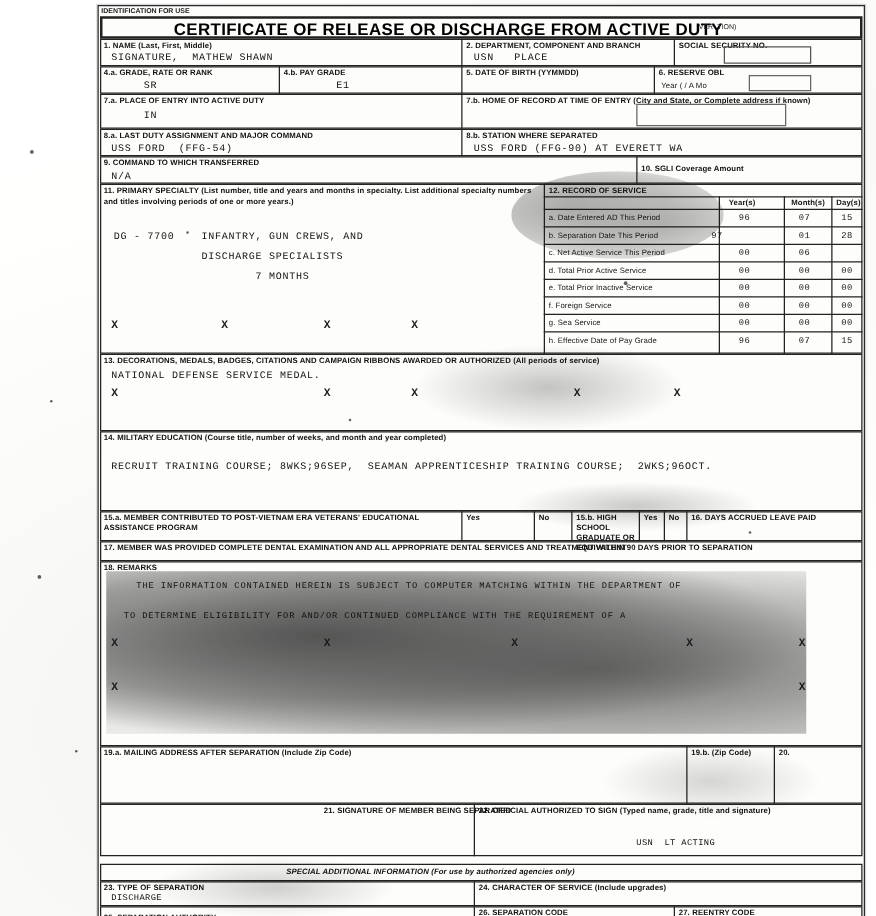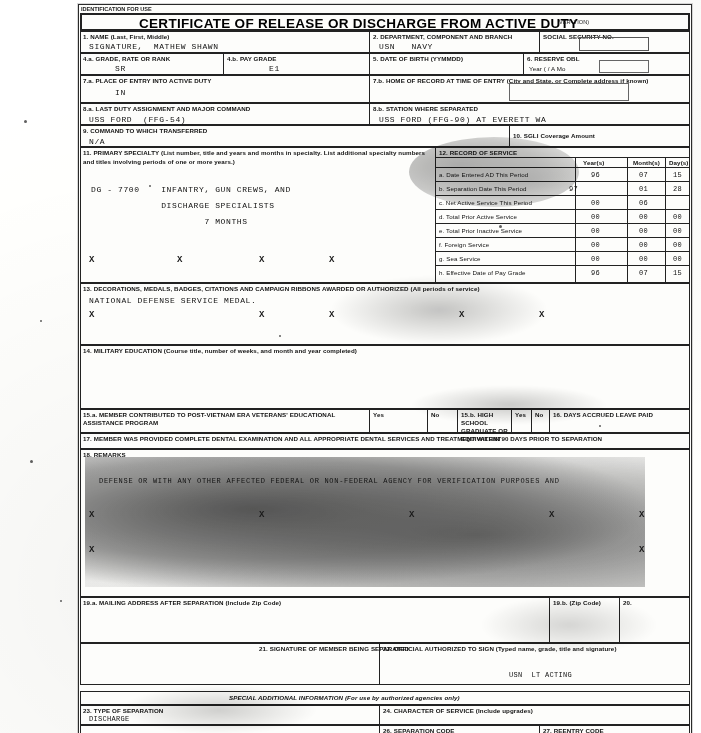--- a/index.html
+++ b/index.html
@@ -108,21 +108,21 @@
   <div class="lbl" style="left:4px;top:28px;">
     <span>1.</span>
     <span class="it">NAME (Last, First, Middle)</span>
   </div>
   <div class="val" style="left:10px;top:37px;">SIGNATURE,  MATHEW SHAWN</div>
 
   <div class="lbl" style="left:294px;top:28px;">
     <span>2.</span>
     <span>DEPARTMENT, COMPONENT AND BRANCH</span>
   </div>
-  <div class="val" style="left:300px;top:37px;">USN   NAVY</div>
+  <div class="val" style="left:300px;top:37px;">USN   PLACE</div>
 
   <div class="lbl" style="left:464px;top:28px;">SOCIAL SECURITY NO.</div>
   <div class="box" style="left:500px;top:32px;width:70px;height:14px;border-color:#555;"></div>
 
   <div class="box" style="left:1px;top:48px;width:610px;height:22px;"></div>
   <div class="vline" style="left:144px;top:48px;height:22px;"></div>
   <div class="vline" style="left:290px;top:48px;height:22px;"></div>
   <div class="vline" style="left:444px;top:48px;height:22px;"></div>
 
   <div class="lbl" style="left:4px;top:50px;">
@@ -265,20 +265,21 @@
     <span>13.</span>
     <span>DECORATIONS, MEDALS, BADGES, CITATIONS AND CAMPAIGN RIBBONS AWARDED OR AUTHORIZED (All periods of service)</span>
   </div>
   <div class="val" style="left:10px;top:291px;">NATIONAL DEFENSE SERVICE MEDAL.</div>
 
   <div class="box" style="left:1px;top:340px;width:610px;height:64px;"></div>
   <div class="lbl" style="left:4px;top:342px;">
     <span>14.</span>
     <span class="it">MILITARY EDUCATION (Course title, number of weeks, and month and year completed)</span>
   </div>
+  <div class="val" style="left:10px;top:364px;">RECRUIT TRAINING COURSE; 8WKS;96SEP,  SEAMAN APPRENTICESHIP TRAINING COURSE;  2WKS;96OCT.</div>
 
   <div class="box" style="left:1px;top:404px;width:610px;height:24px;"></div>
   <div class="vline" style="left:290px;top:404px;height:24px;"></div>
   <div class="vline" style="left:470px;top:404px;height:24px;"></div>
   <div class="vline" style="left:348px;top:404px;height:24px;"></div>
   <div class="vline" style="left:378px;top:404px;height:24px;"></div>
   <div class="vline" style="left:432px;top:404px;height:24px;"></div>
   <div class="vline" style="left:452px;top:404px;height:24px;"></div>
 
   <div class="lbl" style="left:4px;top:406px;width:280px;white-space:normal;line-height:8px;">
@@ -302,21 +303,22 @@
   <div class="lbl" style="left:4px;top:430px;">
     <span>17.</span>
     <span>MEMBER WAS PROVIDED COMPLETE DENTAL EXAMINATION AND ALL APPROPRIATE DENTAL SERVICES AND TREATMENT WITHIN 90 DAYS PRIOR TO SEPARATION</span>
   </div>
 
   <div class="box" style="left:1px;top:444px;width:610px;height:148px;"></div>
   <div class="lbl" style="left:4px;top:446px;">
     <span>18.</span>
     <span>REMARKS</span>
   </div>
-  <div class="val sm" style="left:20px;top:472px;letter-spacing:.7px;">DEFENSE OR WITH ANY OTHER AFFECTED FEDERAL OR NON-FEDERAL AGENCY FOR VERIFICATION PURPOSES AND</div>
+  <div class="val sm" style="left:30px;top:460px;letter-spacing:.7px;">THE INFORMATION CONTAINED HEREIN IS SUBJECT TO COMPUTER MATCHING WITHIN THE DEPARTMENT OF</div>
+  <div class="val sm" style="left:20px;top:484px;letter-spacing:.7px;">TO DETERMINE ELIGIBILITY FOR AND/OR CONTINUED COMPLIANCE WITH THE REQUIREMENT OF A</div>
 
   <div class="box" style="left:1px;top:592px;width:610px;height:46px;"></div>
   <div class="vline" style="left:470px;top:592px;height:46px;"></div>
   <div class="vline" style="left:540px;top:592px;height:46px;"></div>
   <div class="lbl" style="left:4px;top:594px;">
     <span>19.a.</span>
     <span>MAILING ADDRESS AFTER SEPARATION (Include Zip Code)</span>
   </div>
   <div class="lbl" style="left:474px;top:594px;">
     <span>19.b.</span>

